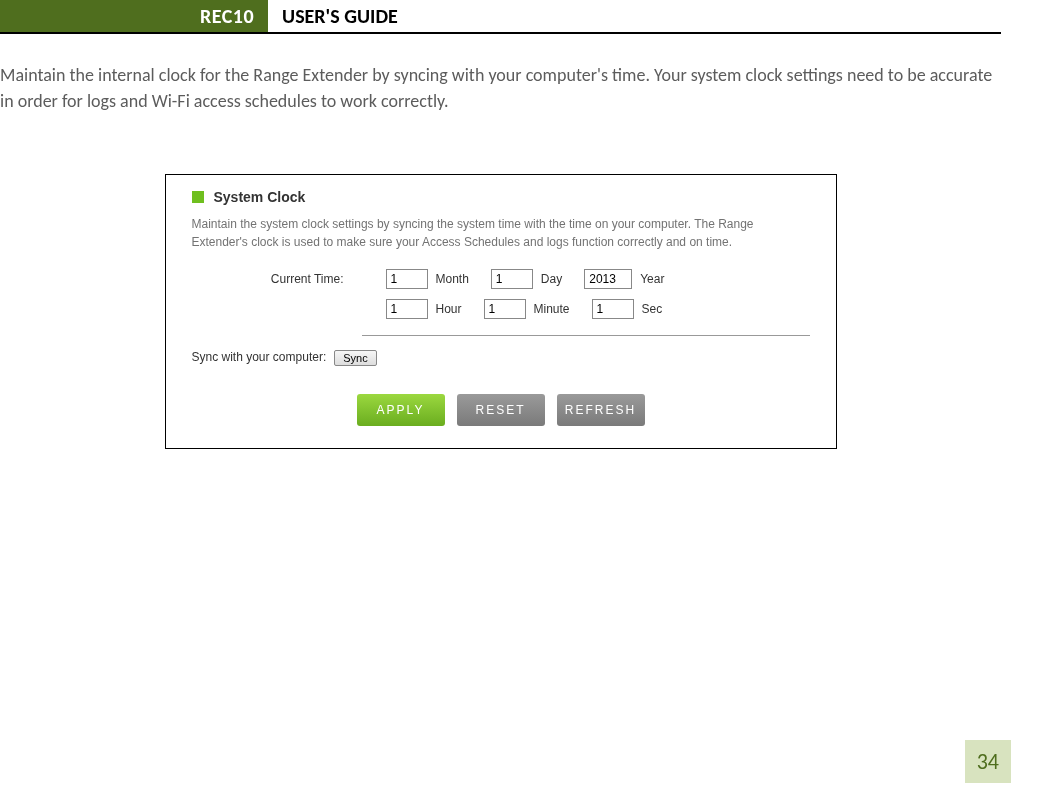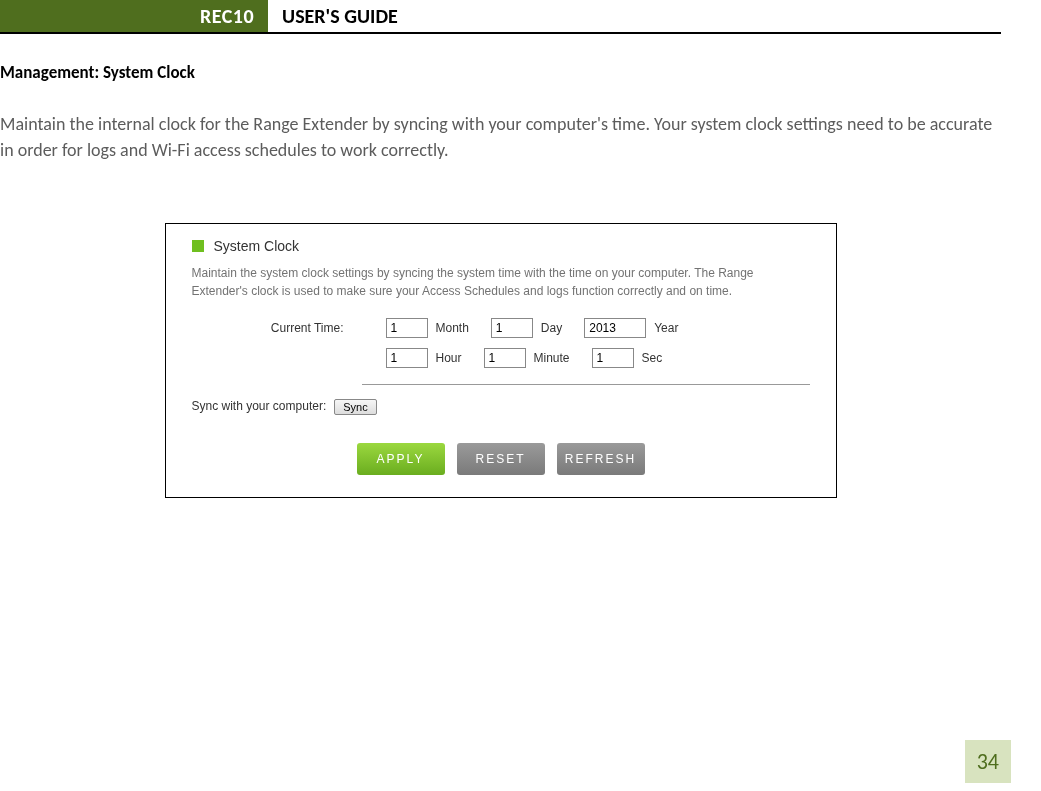--- a/index.html
+++ b/index.html
@@ -65,21 +65,21 @@
     align-items: center;
     gap: 10px;
     margin-bottom: 10px;
   }
   .green-square {
     width: 12px;
     height: 12px;
     background: #6fbf1f;
   }
   .panel-title {
-    font-weight: normal;
+    font-weight: bold;
     font-size: 14px;
     color: #333;
   }
   .panel-desc {
     font-size: 12px;
     color: #737373;
     line-height: 1.5;
     margin-bottom: 18px;
   }
   .form-area {
@@ -106,21 +106,21 @@
   }
   .num-input {
     width: 42px;
     height: 20px;
     border: 1px solid #888;
     font-size: 12px;
     padding: 1px 4px;
     color: #000;
   }
   .year-input {
-    width: 62px;
+    width: 48px;
   }
   .unit {
     font-size: 12px;
     color: #333;
     margin-right: 14px;
   }
   hr.sep {
     margin: 16px 0 14px 170px;
     border: none;
     border-top: 1px solid #999;
@@ -178,21 +178,20 @@
 </style>
 </head>
 <body>
 
 <div class="header-bar">
   <div class="header-olive">REC10</div>
   <div class="header-title">USER'S GUIDE</div>
 </div>
 
 <div class="section">
-  <h2 class="section-heading">Management: System Clock</h2>
   <p class="intro">Maintain the internal clock for the Range Extender by syncing with your computer's time. Your system clock settings need to be accurate in order for logs and Wi-Fi access schedules to work correctly.</p>
 
   <div class="panel-wrap">
     <div class="panel">
       <div class="panel-title-row">
         <div class="green-square"></div>
         <div class="panel-title">System Clock</div>
       </div>
       <div class="panel-desc">Maintain the system clock settings by syncing the system time with the time on your computer. The Range Extender's clock is used to make sure your Access Schedules and logs function correctly and on time.</div>
 

